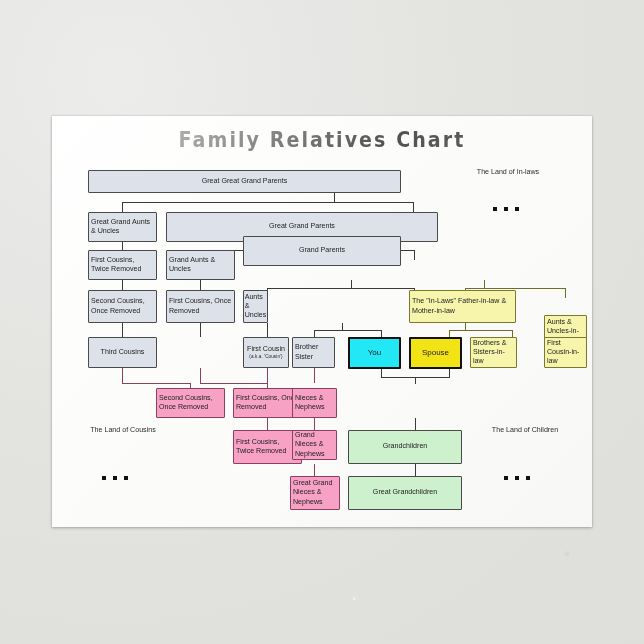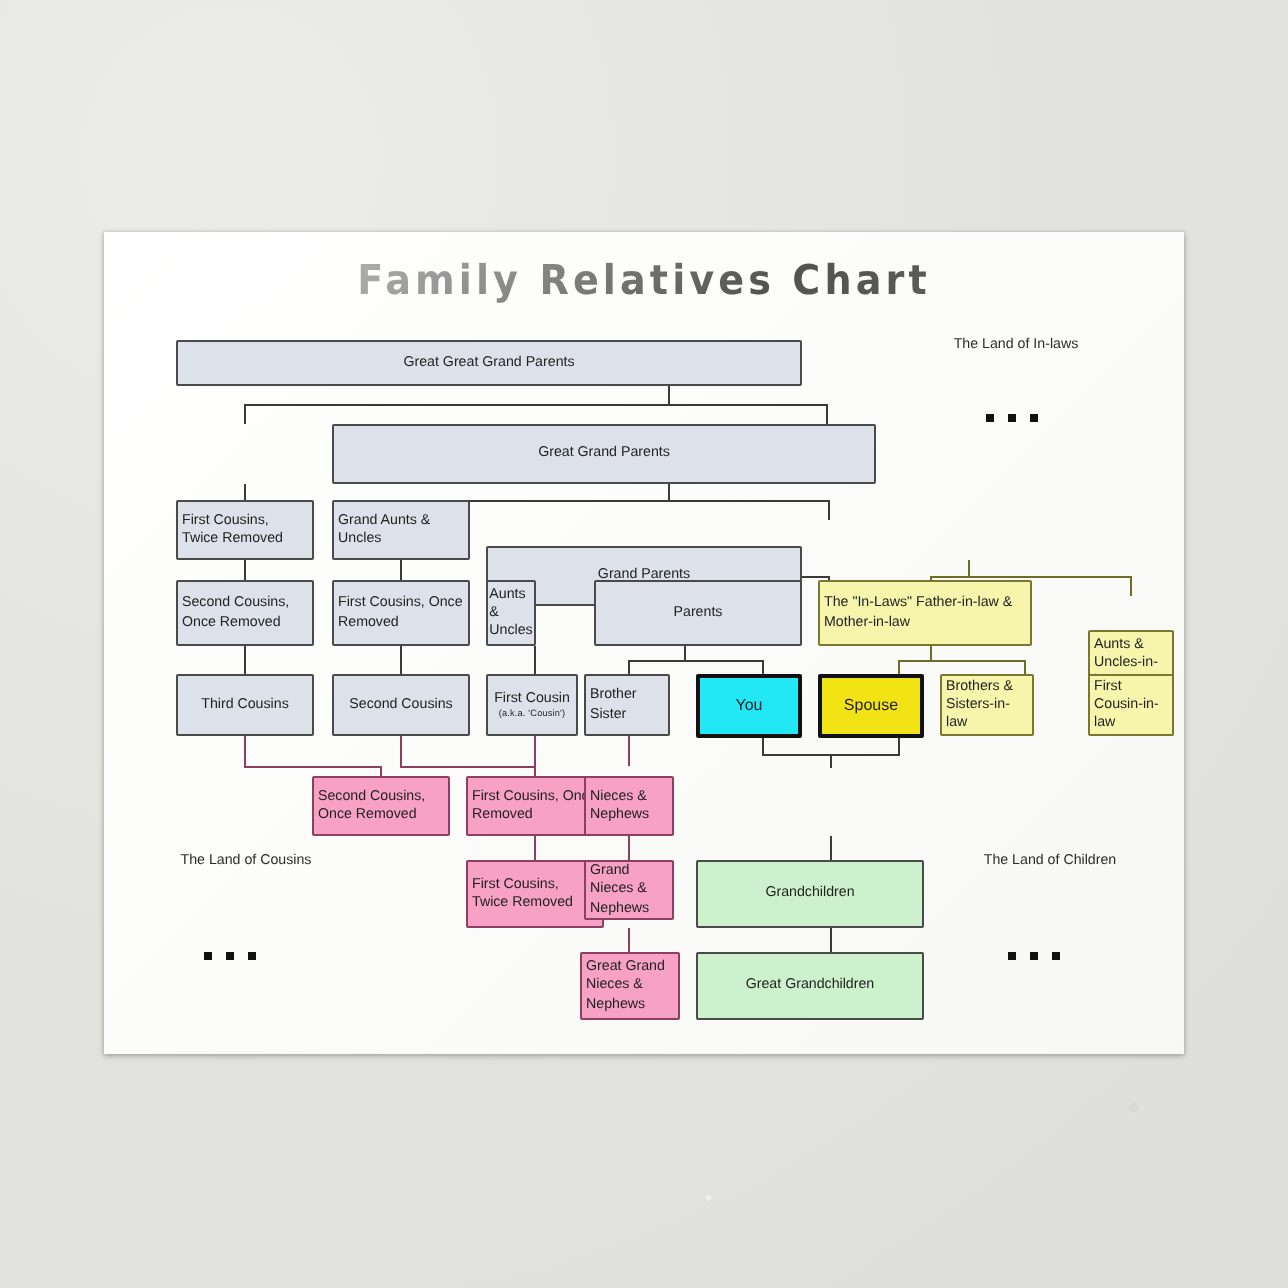--- a/index.html
+++ b/index.html
@@ -141,45 +141,44 @@
 
       <div class="conn p" style="left:215px;top:302px;width:1px;height:12px;"></div>
       <div class="conn p" style="left:262px;top:302px;width:1px;height:12px;"></div>
       <div class="conn p" style="left:262px;top:348px;width:1px;height:12px;"></div>
 
       <div class="conn g" style="left:363px;top:302px;width:1px;height:12px;"></div>
       <div class="conn g" style="left:363px;top:348px;width:1px;height:12px;"></div>
 
       <div class="node blue" style="left:36px;top:54px;width:313px;height:23px;">Great Great Grand Parents</div>
 
+      <div class="node blue" style="left:36px;top:96px;width:69px;height:30px;">Great Grand Aunts &amp; Uncles</div>
 
       <div class="node blue" style="left:114px;top:96px;width:272px;height:30px;">Great Grand Parents</div>
 
       <div class="node blue" style="left:36px;top:134px;width:69px;height:30px;">First Cousins, Twice Removed</div>
 
       <div class="node blue" style="left:114px;top:134px;width:69px;height:30px;">Grand Aunts &amp; Uncles</div>
 
-      <div class="node blue" style="left:191px;top:120px;width:158px;height:30px;margin-top:37px;">Grand Parents</div>
+      <div class="node blue" style="left:191px;top:120px;width:158px;height:30px;">Grand Parents</div>
 
 
       <div class="node blue" style="left:36px;top:174px;width:69px;height:33px;">Second Cousins, Once Removed</div>
 
       <div class="node blue" style="left:114px;top:174px;width:69px;height:33px;">First Cousins, Once Removed</div>
 
       <div class="node blue" style="left:191px;top:174px;width:25px;height:33px;">Aunts &amp; Uncles</div>
 
-      <div class="node blue" style="left:245px;top:174px;width:104px;height:33px;">Parents</div>
 
       <div class="node yellow" style="left:357px;top:174px;width:107px;height:33px;">The "In-Laws" Father-in-law &amp; Mother-in-law</div>
 
       <div class="node yellow" style="left:492px;top:174px;width:43px;height:33px;margin-top:25px;">Aunts &amp; Uncles-in-law</div>
 
       <div class="node blue" style="left:36px;top:221px;width:69px;height:31px;">Third Cousins</div>
 
-      <div class="node blue" style="left:114px;top:221px;width:69px;height:31px;">Second Cousins</div>
 
       <div class="node blue" style="left:191px;top:221px;width:46px;height:31px;flex-direction:column;gap:0;">
         <span>First Cousin</span>
         <span class="sub">(a.k.a. 'Cousin')</span>
       </div>
 
       <div class="node blue" style="left:240px;top:221px;width:43px;height:31px;">Brother Sister</div>
 
       <div class="node cyan" style="left:296px;top:221px;width:53px;height:32px;font-size:8px;">You</div>
 

